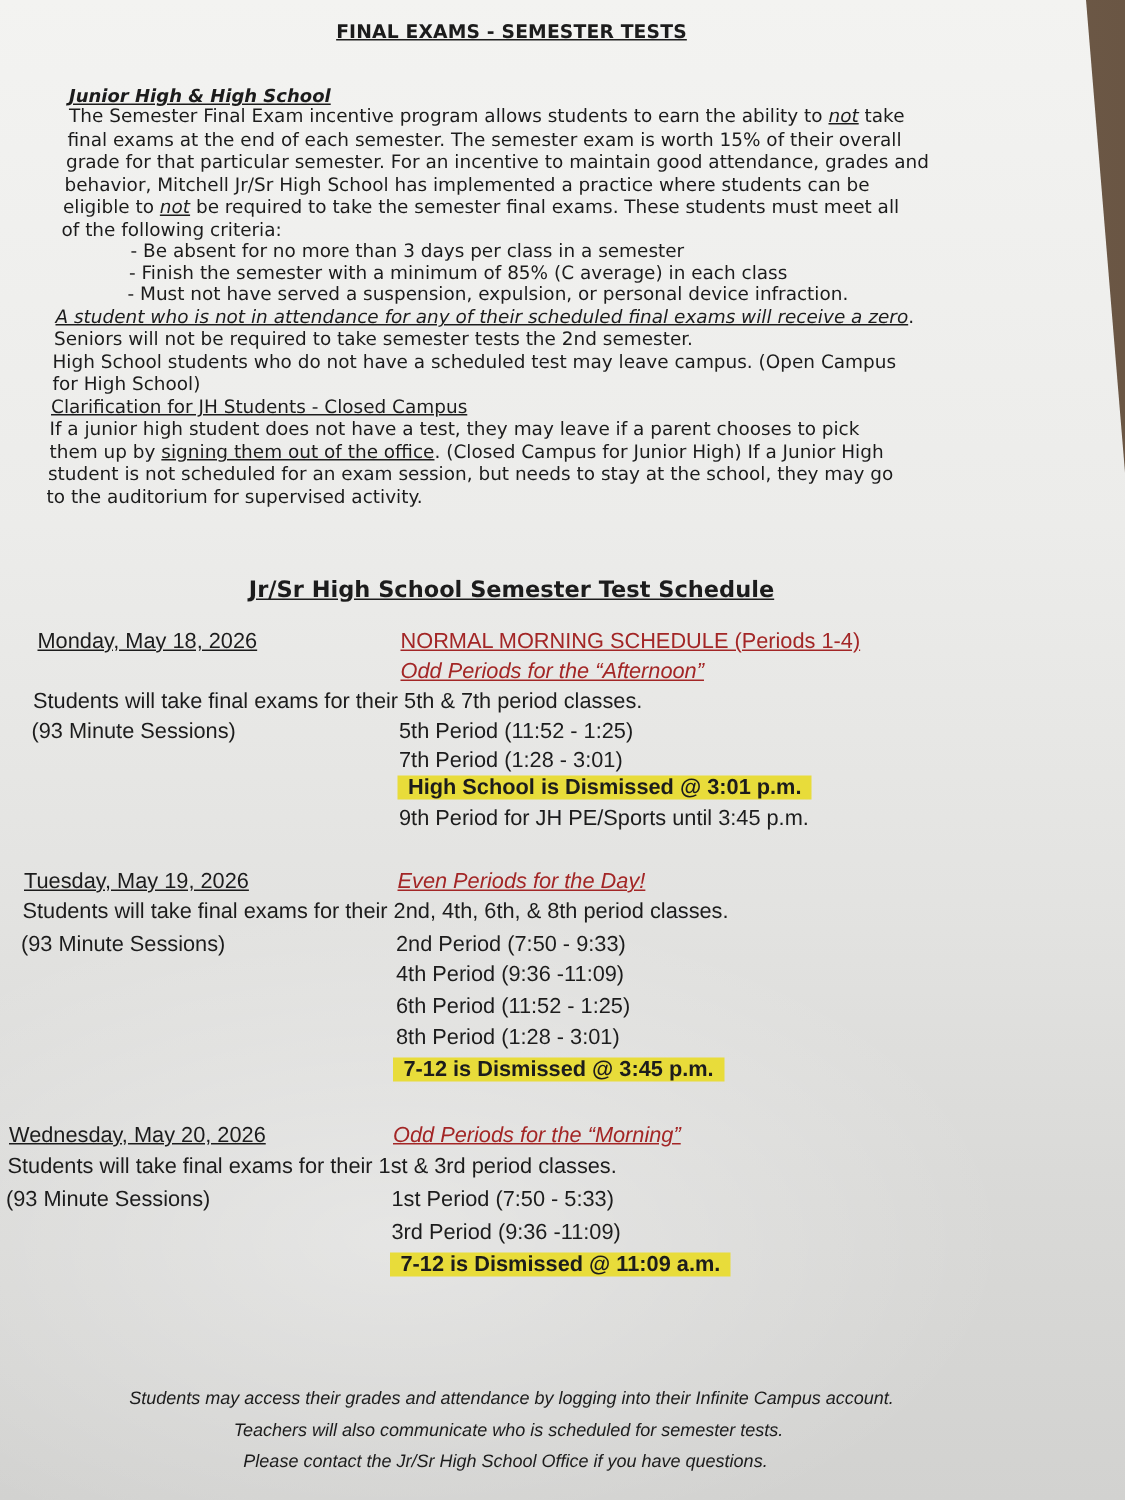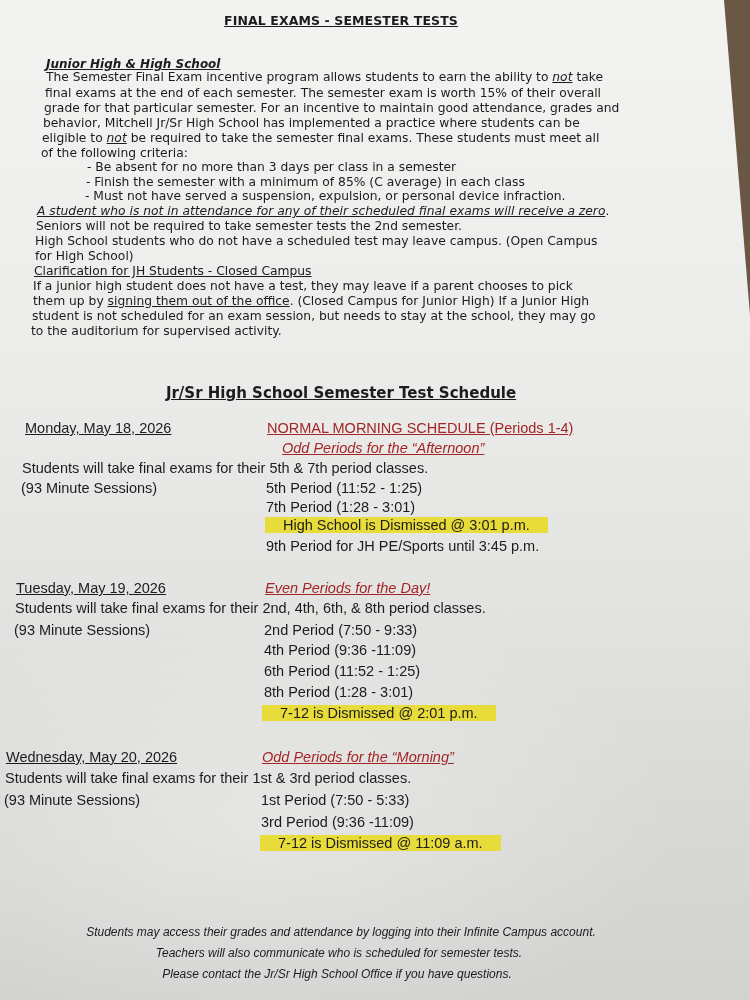--- a/index.html
+++ b/index.html
@@ -35,21 +35,21 @@
   .u { text-decoration:underline; }
   .i { font-style:italic; }
   .sched-title {
     left:0; width:682px; top:384px; text-align:center;
     font-family:"DejaVu Sans", sans-serif; font-weight:bold; font-size:15px;
     text-decoration:underline;
   }
   .sched { font-family:"Liberation Sans", sans-serif; font-size:14.5px; }
   .date { text-decoration:underline; }
   .red { color:#a32626; text-decoration:underline; }
-  .hl { background:#e8dc3a; padding:0 18px; }
+  .hl { background:#e8dc3a; padding:0 7px;font-weight:bold; }
   .footer {
     left:0; width:682px; text-align:center;
     font-family:"Liberation Sans", sans-serif; font-style:italic; font-size:12px;
   }
 </style>
 </head>
 <body>
 
 <div class="paper"></div>
 <div class="shade"></div>
@@ -87,39 +87,39 @@
   </div>
   <div class="line" style="left:32px;top:309px;">student is not scheduled for an exam session, but needs to stay at the school, they may go</div>
   <div class="line" style="left:31px;top:324px;">to the auditorium for supervised activity.</div>
 </div>
 
 <div class="abs sched-title">Jr/Sr High School Semester Test Schedule</div>
 
 <div class="sched">
   <div class="abs date" style="left:25px;top:420px;">Monday, May 18, 2026</div>
   <div class="abs red" style="left:267px;top:420px;">NORMAL MORNING SCHEDULE (Periods 1-4)</div>
-  <div class="abs red i" style="left:282px;top:440px;">Odd Periods for the “Afternoon”</div>
+  <div class="abs red i" style="left:267px;top:440px;">Odd Periods for the “Afternoon”</div>
   <div class="abs" style="left:22px;top:460px;">Students will take final exams for their 5th &amp; 7th period classes.</div>
   <div class="abs" style="left:21px;top:480px;">(93 Minute Sessions)</div>
   <div class="abs" style="left:266px;top:480px;">5th Period (11:52 - 1:25)</div>
   <div class="abs" style="left:266px;top:499px;">7th Period (1:28 - 3:01)</div>
   <div class="abs hl" style="left:265px;top:517px;">High School is Dismissed @ 3:01 p.m.</div>
   <div class="abs" style="left:266px;top:538px;">9th Period for JH PE/Sports until 3:45 p.m.</div>
 </div>
 
 <div class="sched">
   <div class="abs date" style="left:16px;top:580px;">Tuesday, May 19, 2026</div>
   <div class="abs red i" style="left:265px;top:580px;">Even Periods for the Day!</div>
   <div class="abs" style="left:15px;top:600px;">Students will take final exams for their 2nd, 4th, 6th, &amp; 8th period classes.</div>
   <div class="abs" style="left:14px;top:622px;">(93 Minute Sessions)</div>
   <div class="abs" style="left:264px;top:622px;">2nd Period (7:50 - 9:33)</div>
   <div class="abs" style="left:264px;top:642px;">4th Period (9:36 -11:09)</div>
   <div class="abs" style="left:264px;top:663px;text-align:center;">6th Period (11:52 - 1:25)</div>
   <div class="abs" style="left:264px;top:684px;">8th Period (1:28 - 3:01)</div>
-  <div class="abs hl" style="left:262px;top:705px;">7-12 is Dismissed @ 2:01 p.m.</div>
+  <div class="abs hl" style="left:262px;top:705px;">7-12 is Dismissed @ 3:45 p.m.</div>
 </div>
 
 <div class="sched">
   <div class="abs date" style="left:6px;top:749px;">Wednesday, May 20, 2026</div>
   <div class="abs red i" style="left:262px;top:749px;">Odd Periods for the “Morning”</div>
   <div class="abs" style="left:5px;top:770px;">Students will take final exams for their 1st &amp; 3rd period classes.</div>
   <div class="abs" style="left:4px;top:792px;">(93 Minute Sessions)</div>
   <div class="abs" style="left:261px;top:792px;">1st Period (7:50 - 5:33)</div>
   <div class="abs" style="left:261px;top:814px;">3rd Period (9:36 -11:09)</div>
   <div class="abs hl" style="left:260px;top:835px;">7-12 is Dismissed @ 11:09 a.m.</div>

